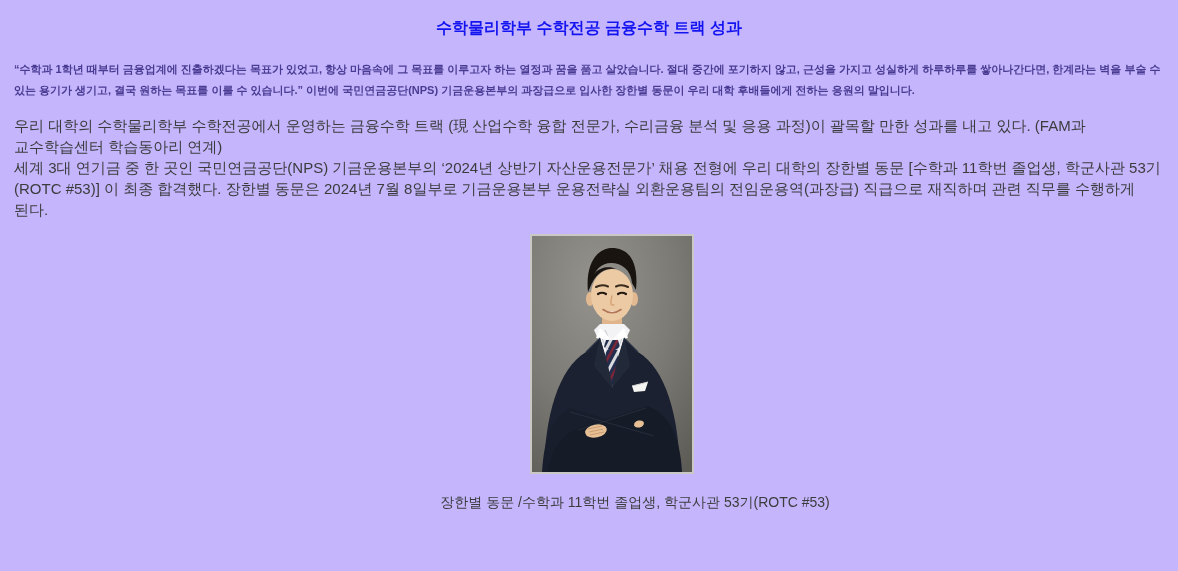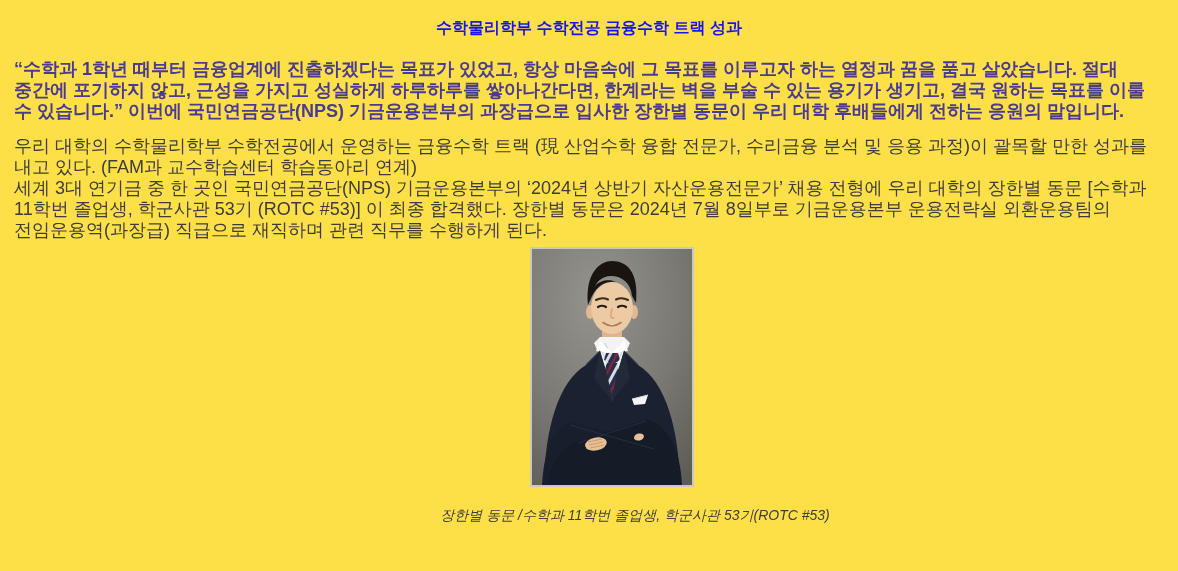--- a/index.html
+++ b/index.html
@@ -6,53 +6,52 @@
     margin: 0;
     padding: 0;
     background: #ffffff;
     font-family: "Liberation Sans", "DejaVu Sans", sans-serif;
   }
   .page {
     position: relative;
     width: 1178px;
     height: 571px;
     overflow: hidden;
-    background: #fde047;
+    background: #c4b5fd;
     box-sizing: border-box;
     padding: 16px 14px 0 14px;
   }
   .article-title {
     text-align: center;
     font-size: 16px;
     font-weight: bold;
     line-height: 23px;
     color: #1414f0;
     margin: 0 0 20px 0;
     word-break: keep-all;
   }
   .quote-paragraph {
     margin: 8px 0 14px 0;
-    font-size: 18px;
+    font-size: 11px;
     font-weight: bold;
     line-height: 21px;
     color: #4a3b92;
     word-break: keep-all;
   }
   .body-paragraph {
-    margin: 0 0 6px 0;
-    font-size: 18px;
+    margin: 0 0 14px 0;
+    font-size: 15px;
     line-height: 21px;
     color: #3c3c3c;
     white-space: pre-line;
     word-break: keep-all;
   }
   .photo-figure {
     margin: 0;
     text-align: center;
-    font-style: italic;
   }
   .photo-frame {
     display: inline-block;
     position: relative;
     left: 23px;
     width: 160px;
     height: 236px;
     border: 2px solid #c9c8c4;
     line-height: 0;
     background: #7b7974;

